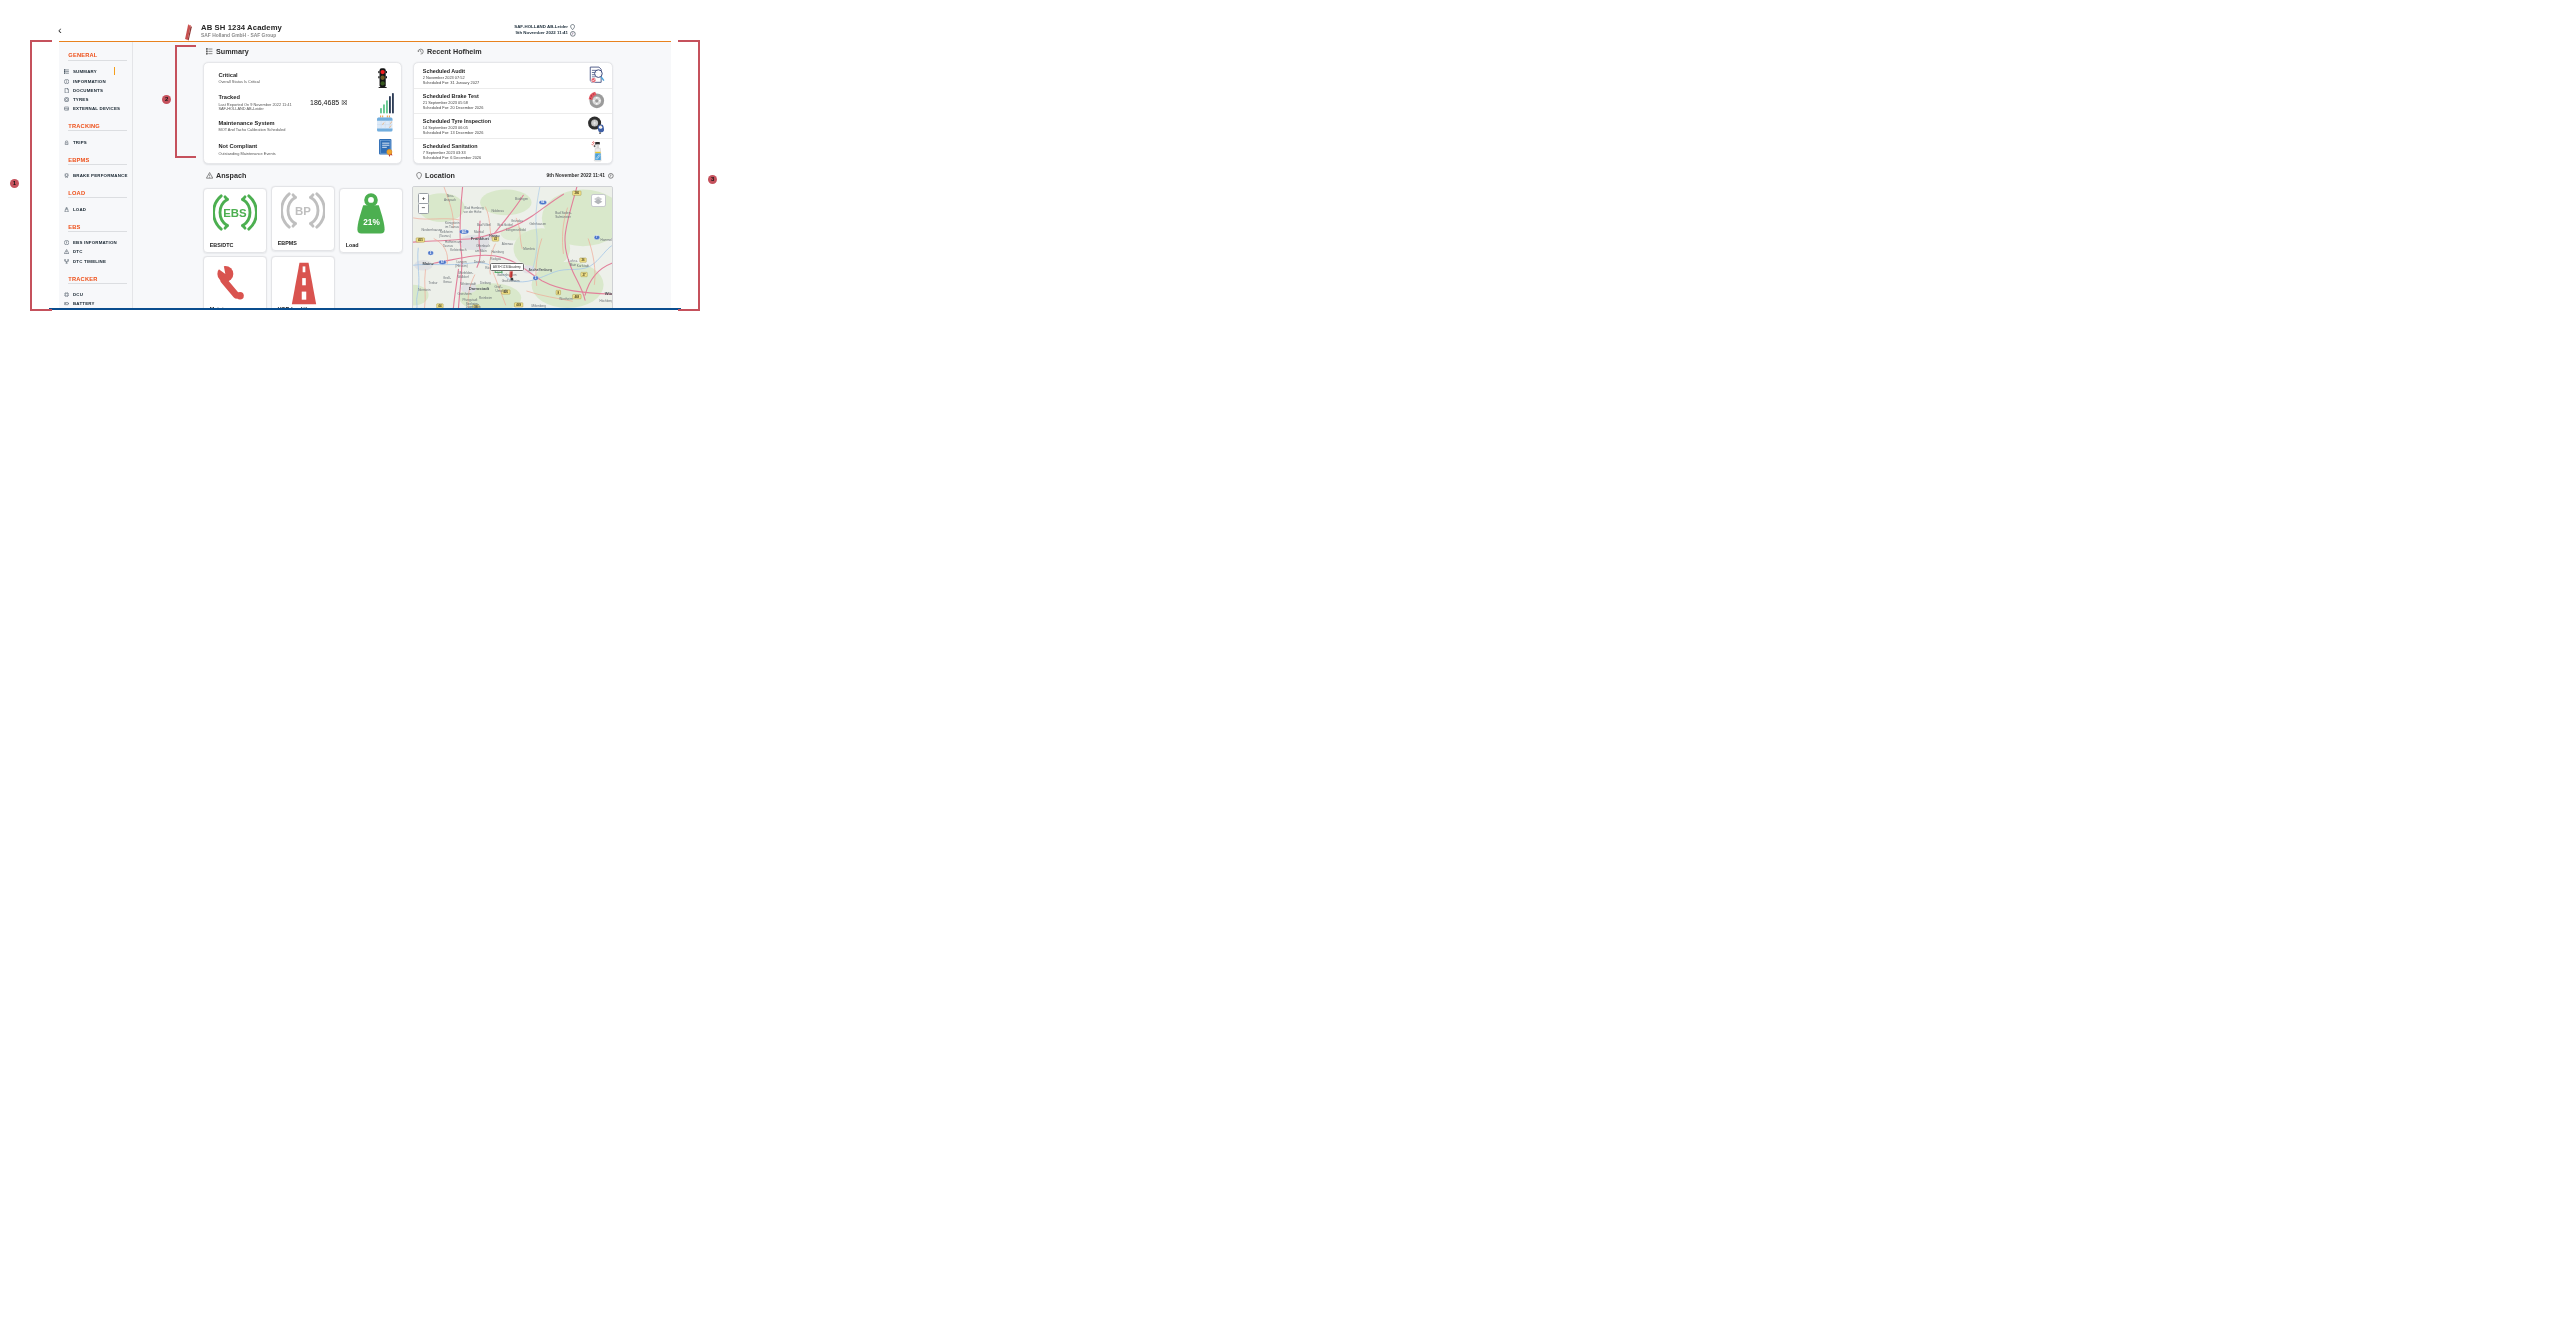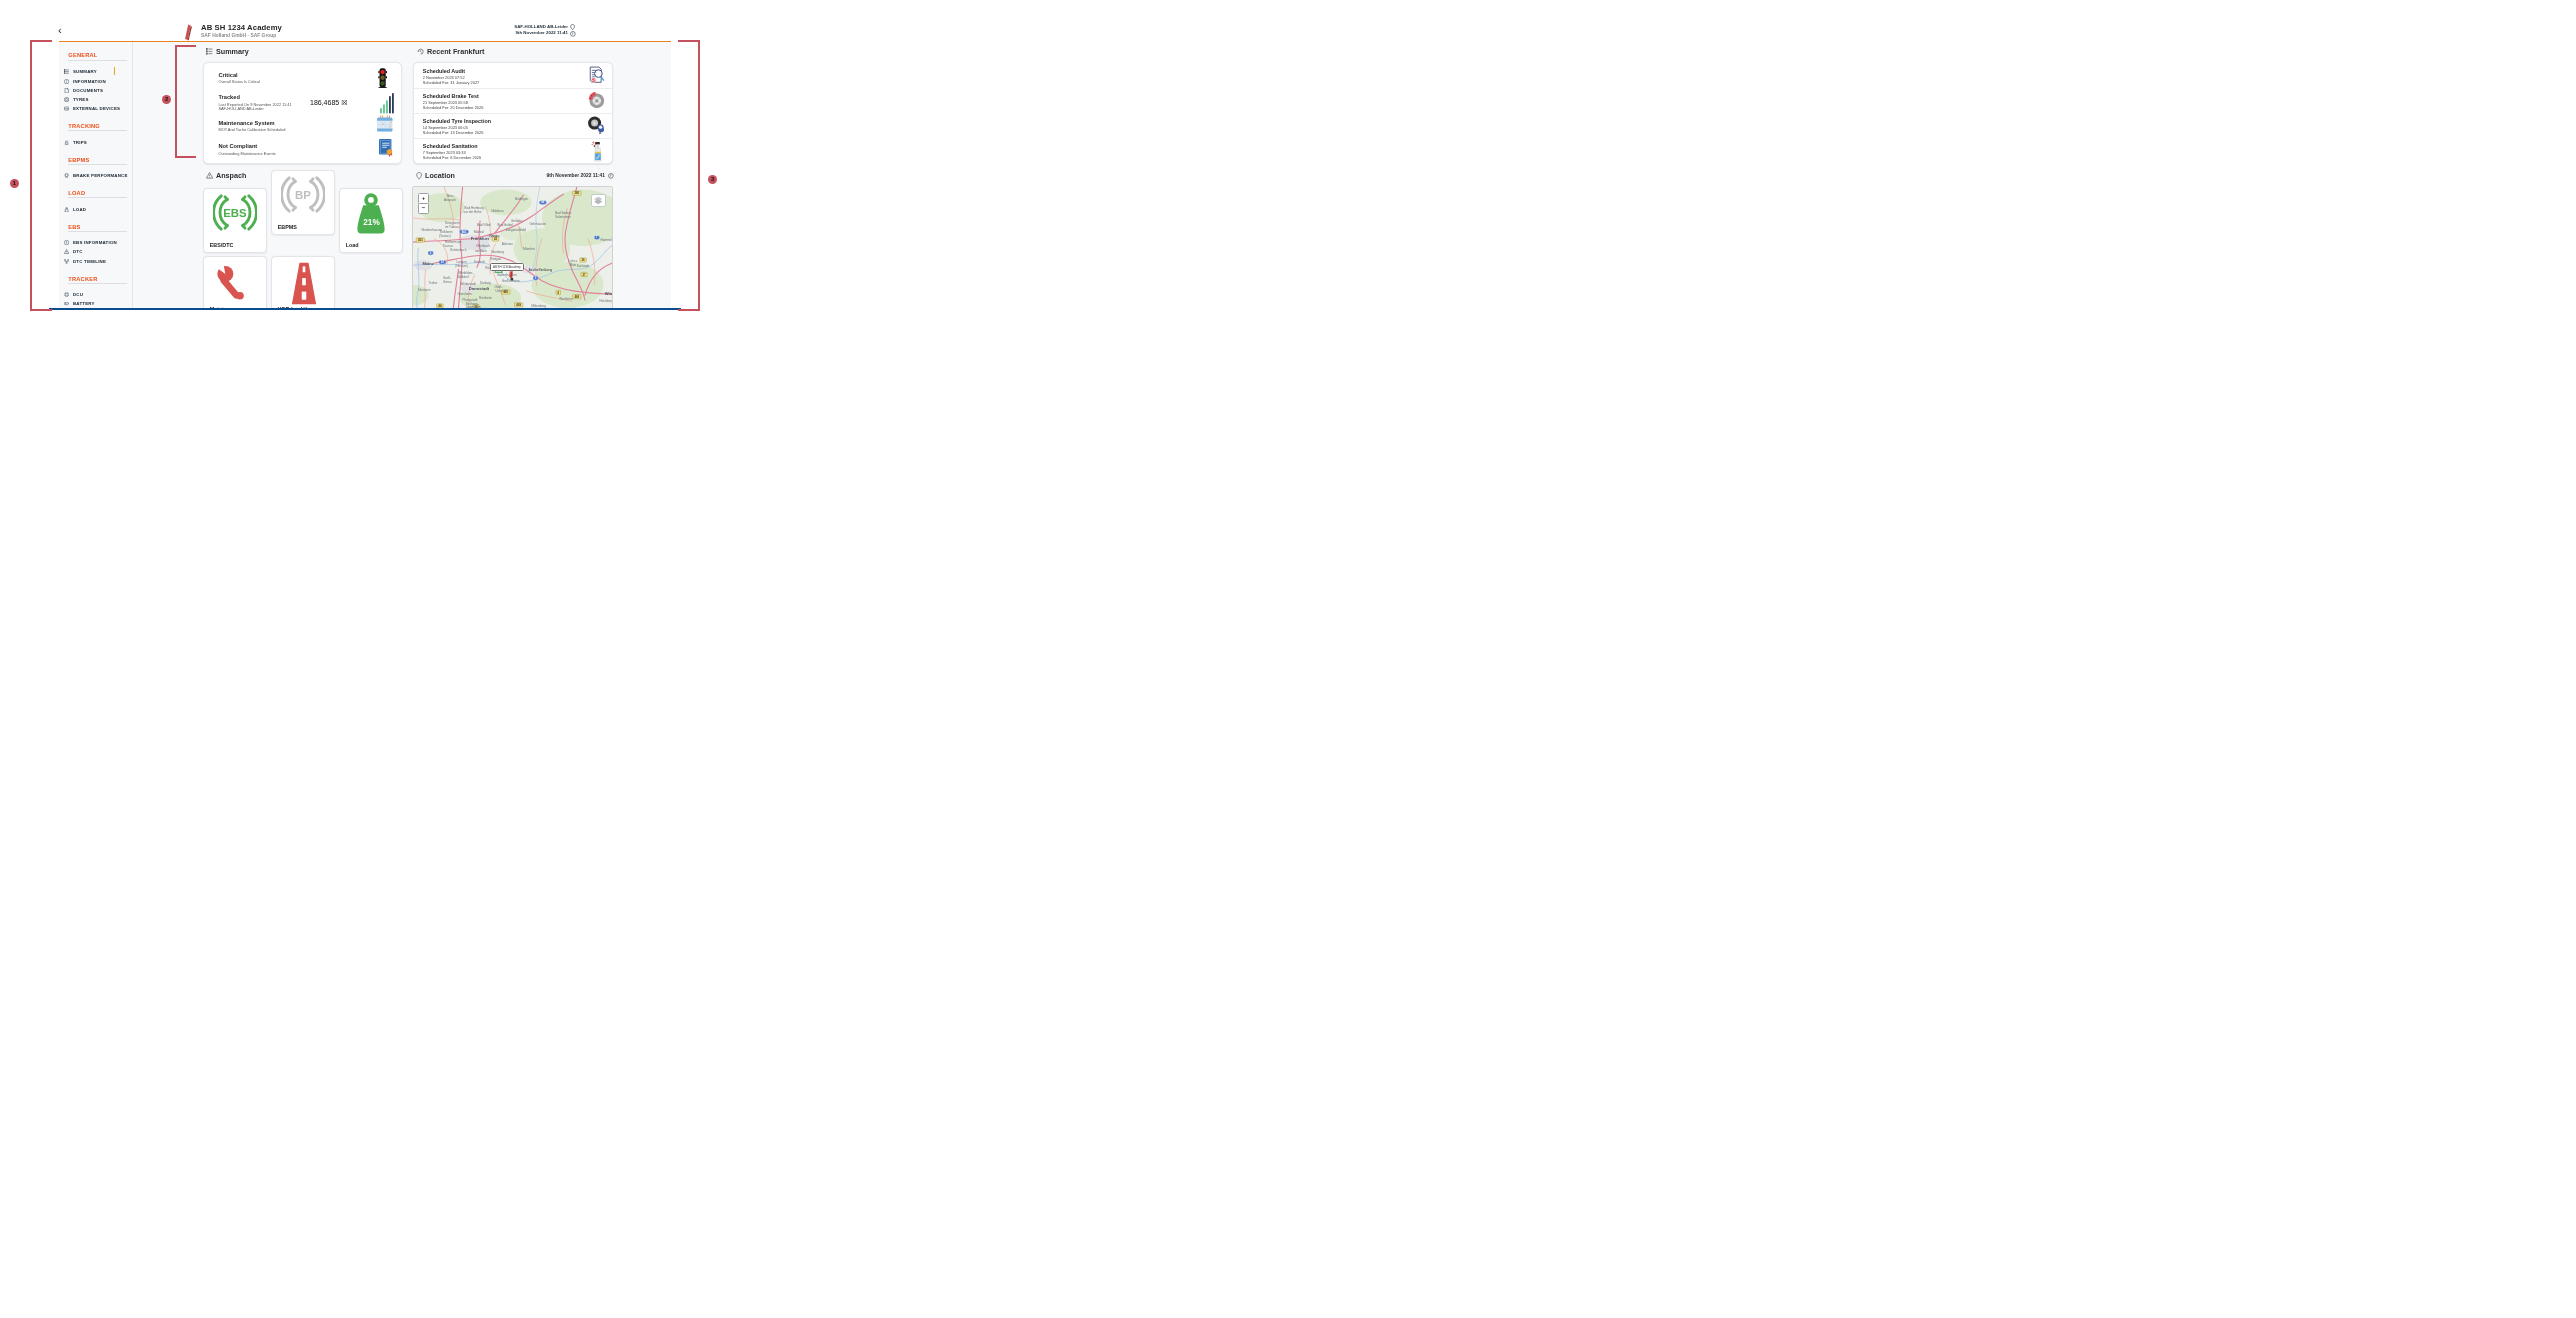--- a/index.html
+++ b/index.html
@@ -297,21 +297,21 @@
         <polygon points="19,27 22,37 24,33 28,34 25,26" fill="#c03a3a"></polygon>
         <circle cx="22" cy="27" r="5" fill="#f0a32e" stroke="#d88a1e" stroke-width="1"></circle>
       </svg>
     </div>
 
     <svg class="abs" style="left:358px;top:5.7px;" width="7.2" height="7.2" viewBox="0 0 14 14">
       <path d="M2.5,7 A4.8,4.8 0 1 1 7,11.8" fill="none" stroke="#555" stroke-width="1.3"></path>
       <path d="M2.5,7 L0.8,5.2 M2.5,7 L4.4,5.6" fill="none" stroke="#555" stroke-width="1.1"></path>
       <path d="M7,4.2 L7,7.2 L9.2,8.4" fill="none" stroke="#555" stroke-width="1.1"></path>
     </svg>
-    <div class="abs sec-title" style="left:368px;top:4.6px;">Recent Frankfurt</div>
+    <div class="abs sec-title" style="left:368px;top:4.6px;">Recent Hofheim</div>
 
     <div class="abs card" style="left:354px;top:20px;width:198px;height:100px;">
       <div class="ra-row" style="top:0;">
         <div class="ra-title">Scheduled Audit</div>
         <div class="ra-date">2 November 2023 07:52</div>
         <div class="ra-sched">Scheduled For: 31 January 2027</div>
         <svg class="ra-icon" width="18.5" height="18.5" viewBox="0 0 34 34">
           <path d="M6,2 L22,2 L26,6 L26,30 L9,30 L6,27 Z" fill="#fff" stroke="#3d4b7d" stroke-width="1.6"></path>
           <g stroke="#3d4b7d" stroke-width="1.4">
               <line x1="9" y1="8" x2="19" y2="8"></line>
@@ -407,21 +407,21 @@
           <line x1="25" y1="8" x2="30" y2="14"></line>
             <line x1="25" y1="74" x2="30" y2="68"></line>
             <line x1="67" y1="8" x2="62" y2="14"></line>
             <line x1="67" y1="74" x2="62" y2="68"></line>
         </g>
         <text x="46" y="50" text-anchor="middle" font-size="24" font-weight="bold" fill="#4CAF50">EBS</text>
       </svg>
       <div class="tile-label" style="top:53px;">EBS/DTC</div>
     </div>
 
-    <div class="abs tile" style="left:212px;top:128px;width:62px;height:63px;">
+    <div class="abs tile" style="left:212px;top:144px;width:62px;height:63px;">
       <svg class="abs" style="left:9.3px;top:4.1px;" width="44" height="39" viewBox="0 0 92 82">
         <g stroke="#BFBFBF" stroke-width="6" fill="none" stroke-linecap="round">
           <path d="M30,13 A33,33 0 0 0 30,69"></path>
             <path d="M62,13 A33,33 0 0 1 62,69"></path>
           <path d="M17,6 A46,46 0 0 0 17,76"></path>
             <path d="M75,6 A46,46 0 0 1 75,76"></path>
           <line x1="25" y1="8" x2="30" y2="14"></line>
             <line x1="25" y1="74" x2="30" y2="68"></line>
             <line x1="67" y1="8" x2="62" y2="14"></line>
             <line x1="67" y1="74" x2="62" y2="68"></line>

